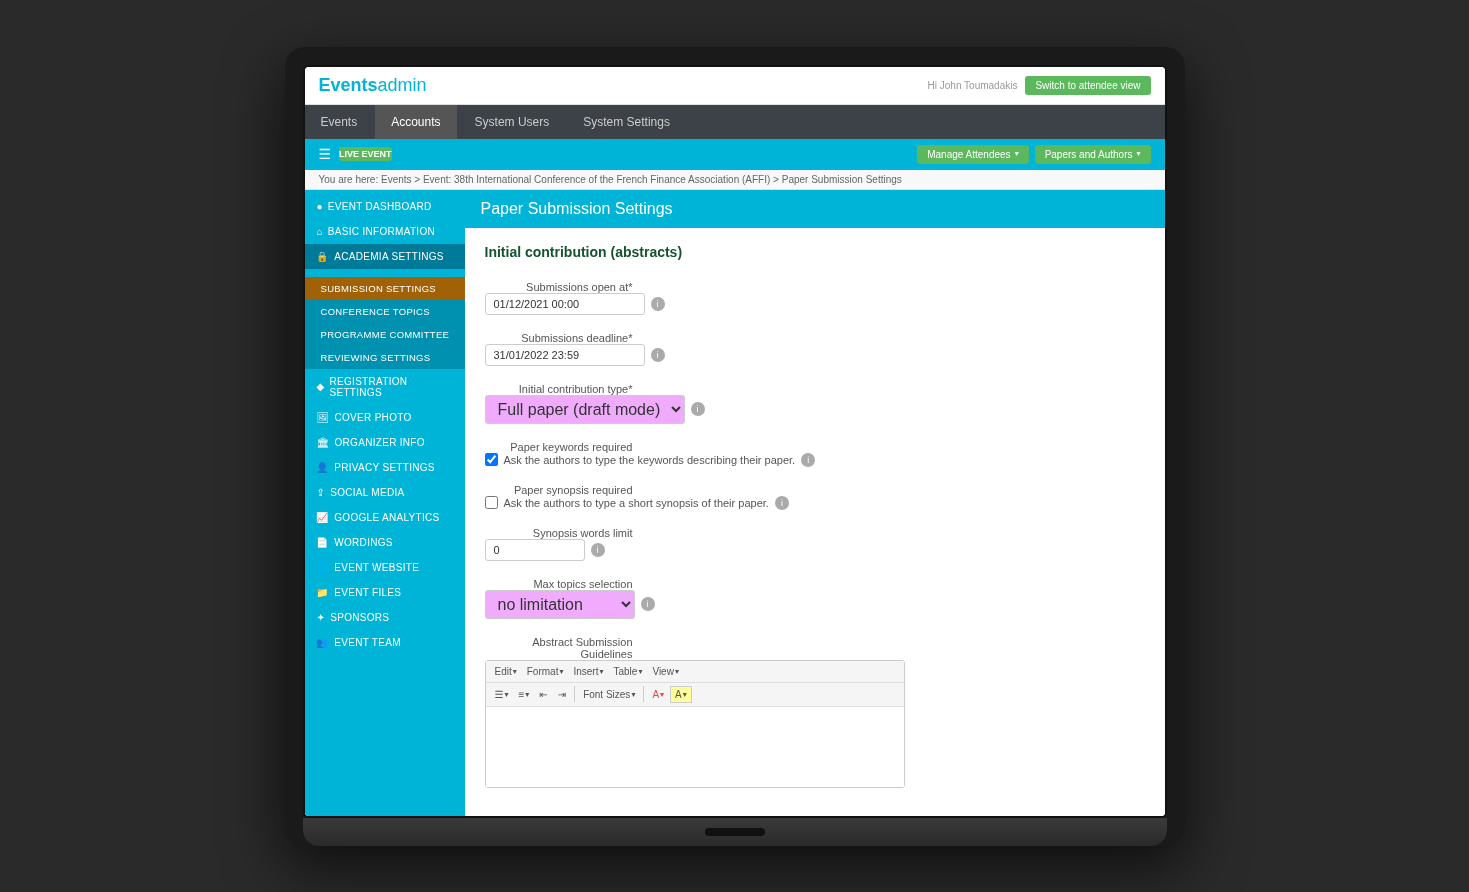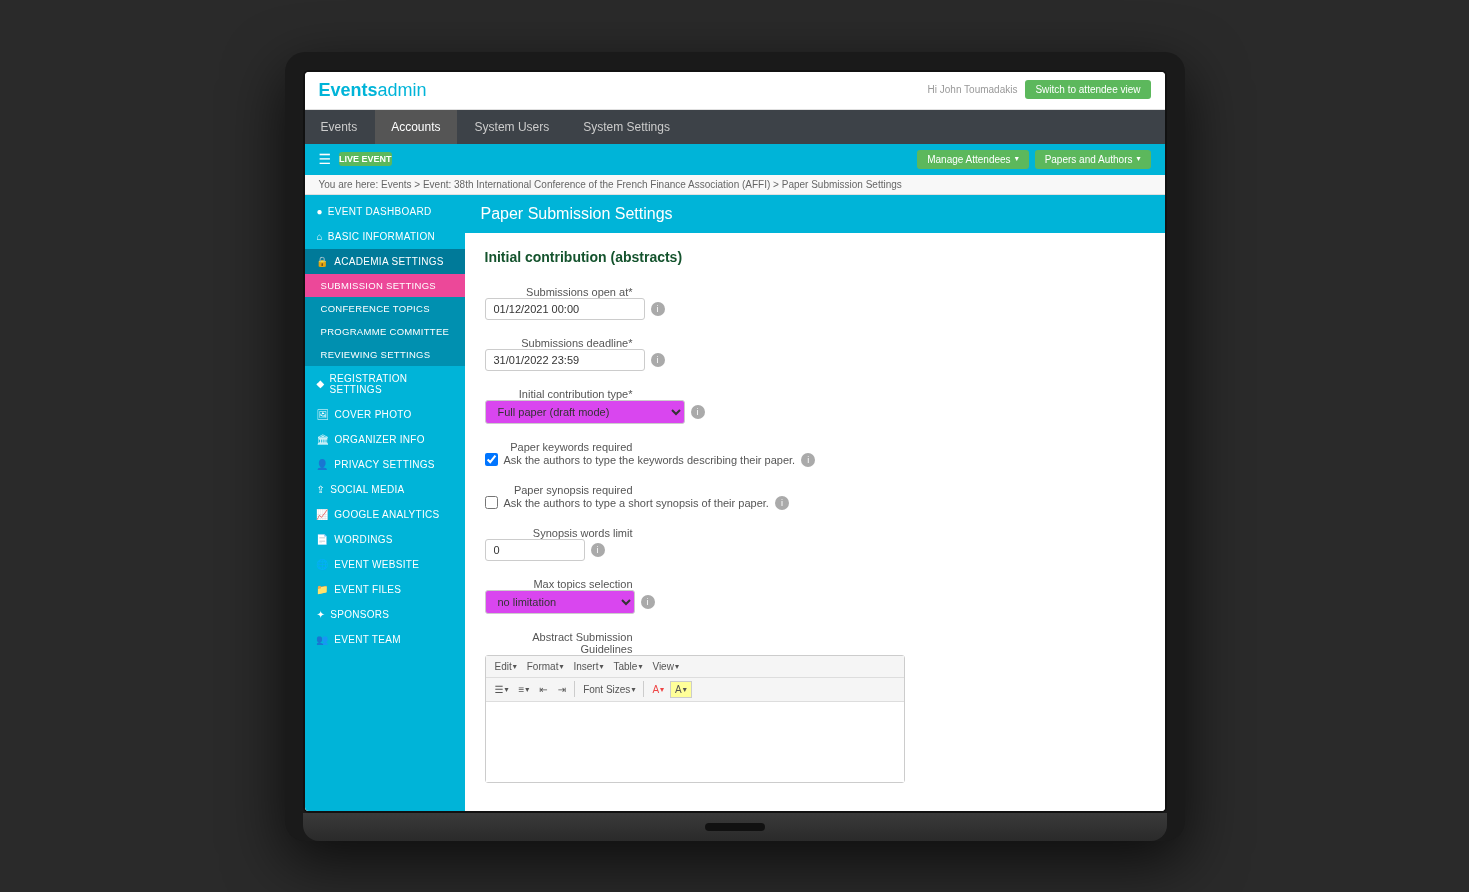--- a/index.html
+++ b/index.html
@@ -38,21 +38,21 @@
       height: 8px;
       background: #111;
       border-radius: 4px;
     }
 
     
     .top-bar {
       background: #fff;
       padding: 8px 14px;
       display: flex;
-      align-items: flex-start;
+      align-items: center;
       justify-content: space-between;
       border-bottom: 1px solid #e0e0e0;
     }
     .logo {
       font-size: 18px;
       font-weight: bold;
       color: #333;
     }
     .logo span { color: #00b4d8; }
     .logo-admin { color: #555; font-weight: normal; }
@@ -167,21 +167,22 @@
     }
     .sidebar-sub {
       background: #0090b0;
     }
     .sidebar-sub .sidebar-item {
       font-size: 9.5px;
       padding: 6px 10px 6px 16px;
       text-transform: uppercase;
     }
     .sidebar-sub .sidebar-item.highlight {
-      background: #ec4899;
+      background: #a16207;
+      margin-top: 8px;
     }
 
     
     .main-panel {
       flex: 1;
       padding: 0;
     }
     .panel-title {
       background: #00b4d8;
       color: #fff;
@@ -228,24 +229,24 @@
       border-radius: 3px;
       padding: 4px 8px;
       font-size: 11px;
       width: 160px;
       color: #333;
     }
     .form-select {
       border: 1px solid #ccc;
       border-radius: 3px;
       padding: 4px 8px;
-      font-size: 11px;
+      font-size: 16px;
       width: 200px;
       color: #333;
-      background: #d946ef;
+      background: #f0abfc;
     }
     .info-icon {
       width: 14px;
       height: 14px;
       border-radius: 50%;
       background: #aaa;
       color: #fff;
       font-size: 9px;
       display: flex;
       align-items: center;

